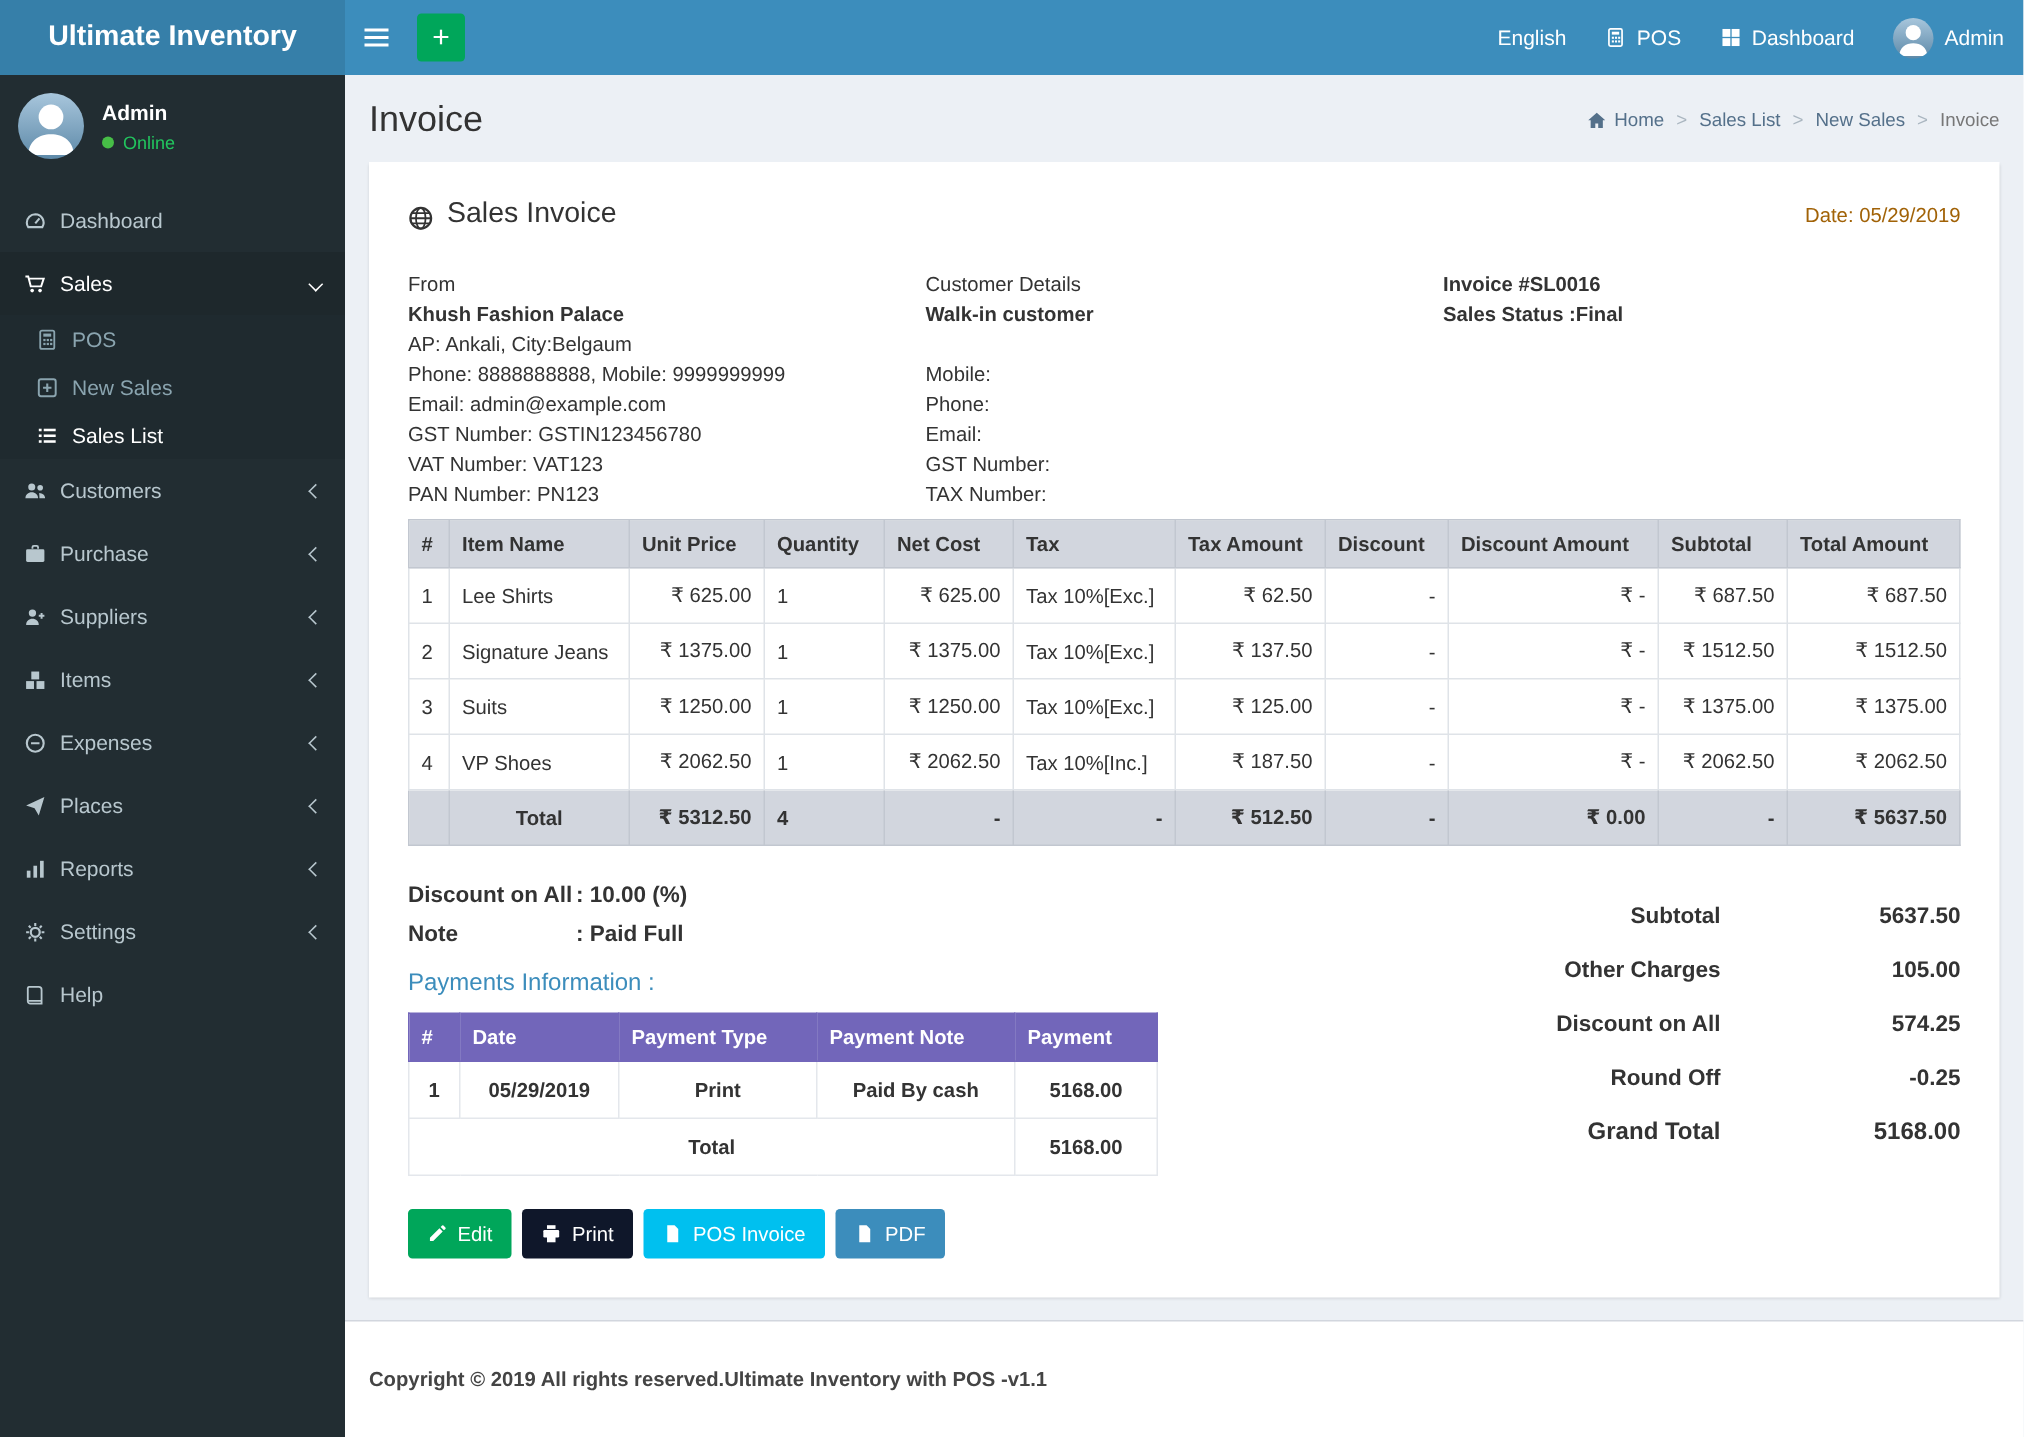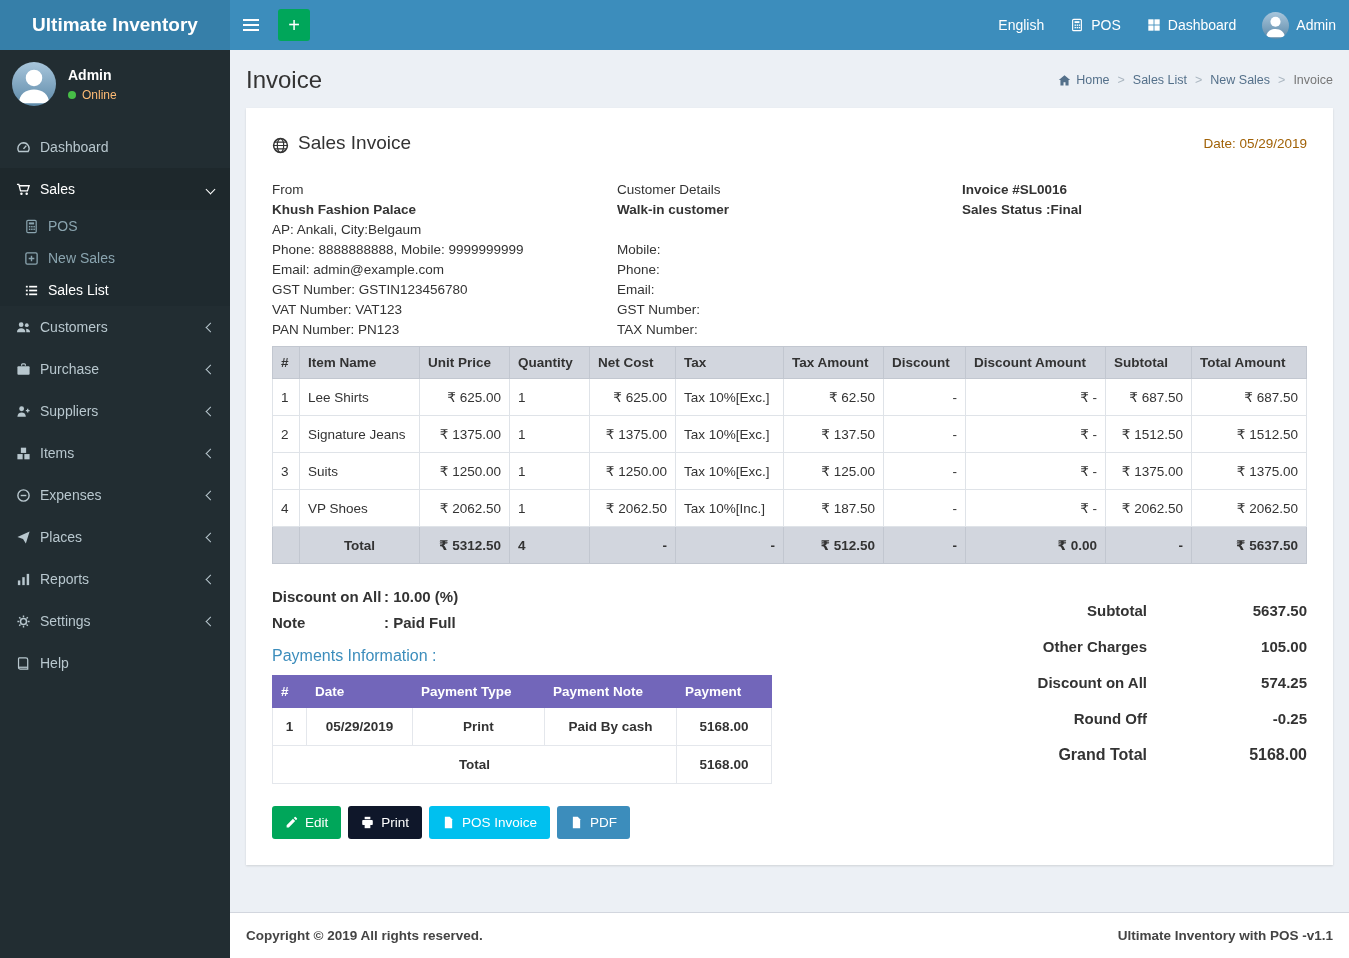--- a/index.html
+++ b/index.html
@@ -33,21 +33,21 @@
 
   
   .shell { flex:1; display:flex; min-height:0; }
 
   
   .sidebar { width:230px; background:#222d32; flex-shrink:0; display:flex; flex-direction:column; }
   .user-panel { display:flex; gap:12px; align-items:center; padding:12px 12px 14px; }
   .avatar-lg { width:44px; height:44px; border-radius:50%; overflow:hidden; flex-shrink:0;
                background:linear-gradient(#a8c6dc,#5d89a8); display:flex; align-items:flex-end; justify-content:center; }
   .user-name { color:#fff; font-weight:bold; font-size:14px; margin-bottom:5px; }
-  .user-status { color:#fdba74; font-size:12px; display:flex; align-items:center; gap:6px; }
+  .user-status { color:#22c55e; font-size:12px; display:flex; align-items:center; gap:6px; }
   .dot { width:8px; height:8px; border-radius:50%; background:#47be47; }
 
   .menu { display:flex; flex-direction:column; margin-top:6px; }
   .mi { display:flex; align-items:center; gap:9px; padding:13px 16px; color:#b8c7ce;
         font-size:14px; text-decoration:none; cursor:pointer; }
   .mi svg.ic { width:15px; height:15px; }
   .mi .chev { margin-left:auto; }
   .mi.parent-active { background:#1e282c; color:#fff; }
   .submenu { background:#1f2a2f; display:flex; flex-direction:column; }
   .submenu .mi { padding:8px 16px 8px 24px; color:#8aa4af; font-size:14px; }
@@ -106,22 +106,22 @@
   .actions { display:flex; gap:7px; margin-top:22px; }
   .btn { display:inline-flex; align-items:center; gap:7px; border:none; border-radius:3px;
          color:#fff; font-size:13.5px; padding:9px 13px; cursor:pointer; }
   .btn svg.ic { width:13px; height:13px; }
   .btn-edit { background:#00a65a; }
   .btn-print { background:#0f172a;text-align:right; }
   .btn-pos { background:#00c0ef; }
   .btn-pdf { background:#3c8dbc; }
 
   
-  .main-footer { background:#fff; border-top:1px solid #d2d6de; padding:15px 16px;
-                 display:flex; justify-content:space-between; font-weight:bold; color:#444;
+  .main-footer { background:#fff; border-top:1px solid #d2d6de; padding:31px 16px;
+                 display:flex; font-weight:bold; color:#444;
                  font-size:13.5px; margin-top:10px; }
 </style>
 </head>
 <body>
 
 <div class="app">
 
   <header class="navbar">
     <div class="brand">Ultimate Inventory</div>
     <div class="nav-main">

